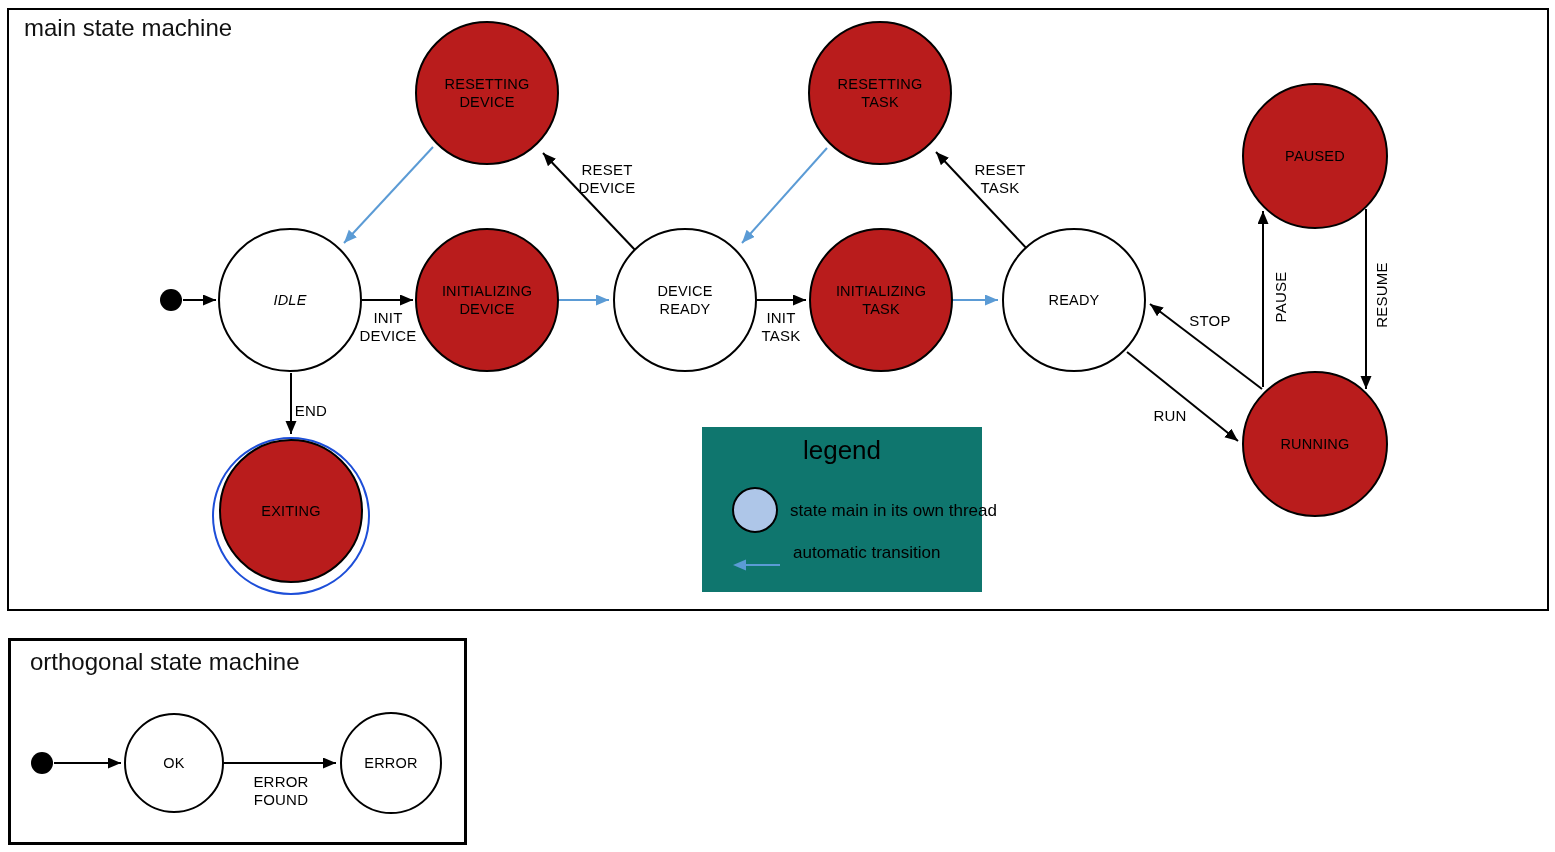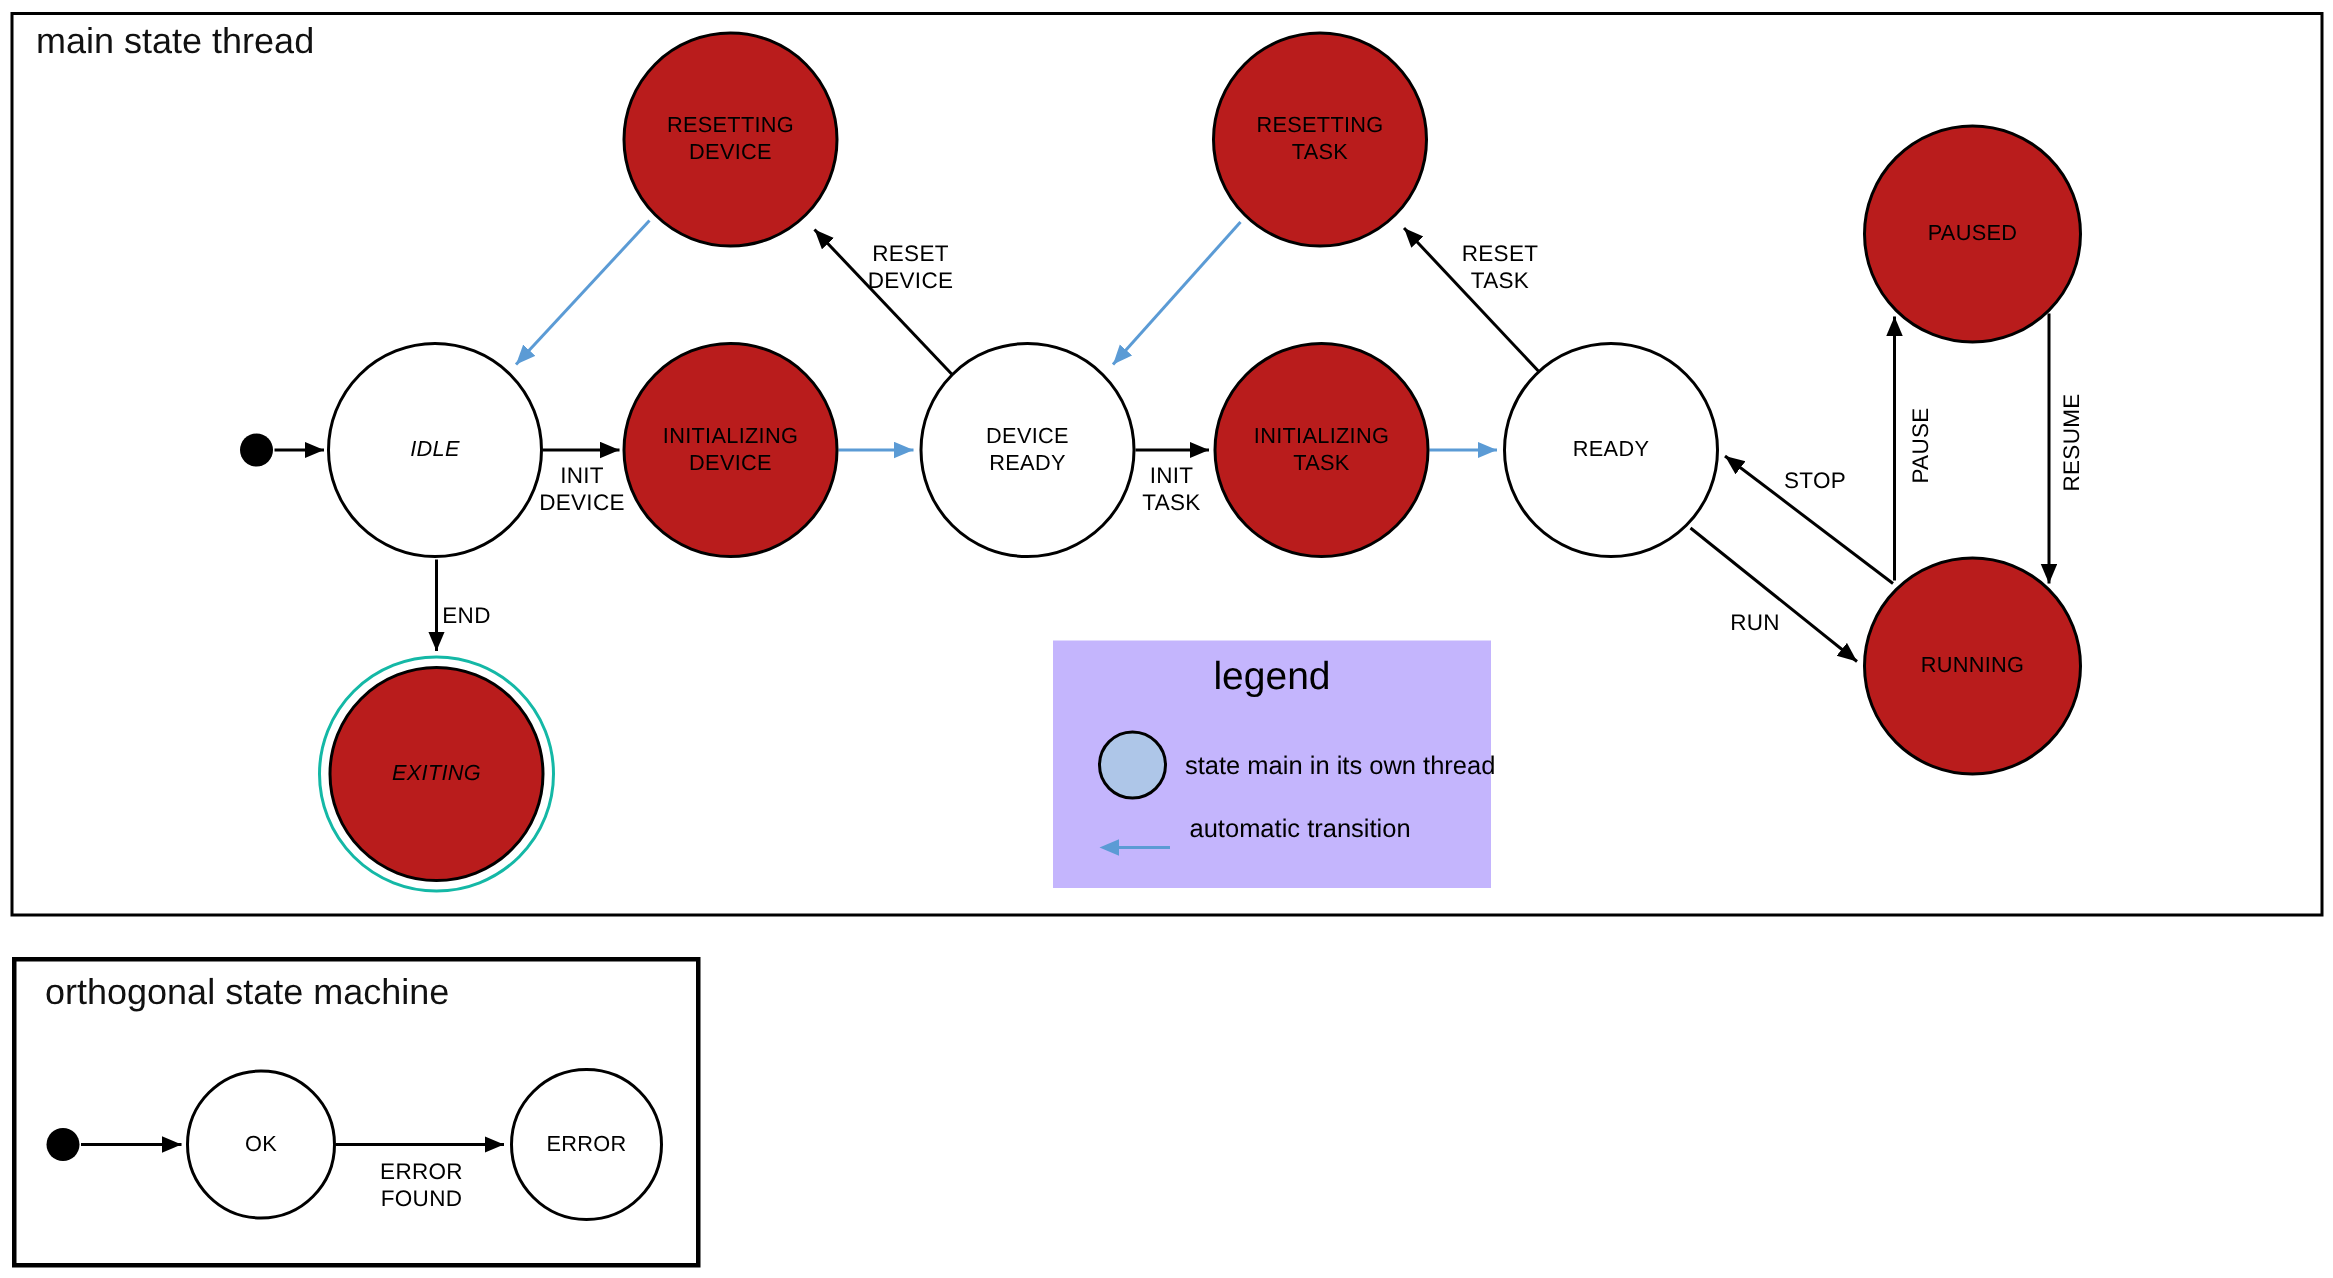--- a/index.html
+++ b/index.html
@@ -9,50 +9,50 @@
   }
   .frame{position:absolute;box-sizing:border-box;border:2px solid #000;background:transparent;}
   .frame-title{position:absolute;font-size:24px;color:#111;white-space:nowrap;}
   .state{
     position:absolute;box-sizing:border-box;border:2px solid #000;border-radius:50%;
     display:flex;align-items:center;justify-content:center;text-align:center;
     white-space:pre-line;background:#fff;font-size:14.5px;line-height:1.25;letter-spacing:0.2px;
   }
   .state.thread{background:#b91c1c;}
   .final-ring{
-    position:absolute;box-sizing:border-box;border:2px solid #14b8a6;border-radius:50%;
-    display:flex;align-items:center;justify-content:center;background:#fff;font-style:italic;
+    position:absolute;box-sizing:border-box;border:2px solid #1d4ed8;border-radius:50%;
+    display:flex;justify-content:center;background:#fff;
   }
   .final-ring .state{position:static;}
   .init-dot{position:absolute;width:22px;height:22px;border-radius:50%;background:#000;}
   .tlabel{
     position:absolute;transform:translate(-50%,-50%);font-size:15px;line-height:1.2;
     text-align:center;white-space:pre-line;letter-spacing:0.2px;
   }
   .tlabel.rot{transform:translate(-50%,-50%) rotate(-90deg);white-space:nowrap;}
   #arrow-layer{position:absolute;left:0;top:0;pointer-events:none;}
-  .legend-box{position:absolute;left:702px;top:427px;width:280px;height:165px;background:#c4b5fd;padding-left:12px;}
+  .legend-box{position:absolute;left:702px;top:427px;width:280px;height:165px;background:#0f766e;}
   .legend-title{position:absolute;left:0;right:0;top:8px;text-align:center;font-size:26px;}
   .legend-sample-circle{
     position:absolute;left:30px;top:60px;width:46px;height:46px;border:2px solid #000;
     border-radius:50%;background:#aec6e8;box-sizing:border-box;
   }
   .legend-text-1{position:absolute;left:88px;top:74px;font-size:17px;white-space:nowrap;}
   .legend-arrow{position:absolute;left:30px;top:132px;}
   .legend-text-2{position:absolute;left:91px;top:116px;font-size:17px;white-space:nowrap;}
 </style>
 </head>
 <body>
 
 <div id="canvas">
 
   <div class="frame" style="left:7px;top:8px;width:1542px;height:603px;"></div>
   <div class="frame" style="left:8px;top:638px;width:459px;height:207px;border-width:3px;"></div>
 
-  <div class="frame-title" style="left:24px;top:14px;">main state thread</div>
+  <div class="frame-title" style="left:24px;top:14px;">main state machine</div>
   <div class="frame-title" style="left:30px;top:648px;">orthogonal state machine</div>
 
   <svg id="arrow-layer" width="1555" height="852">
     <defs>
       <marker id="ah-black" markerUnits="userSpaceOnUse" markerWidth="14" markerHeight="12" refX="13" refY="5.5" orient="auto">
         <path d="M0,0 L13,5.5 L0,11 Z" fill="#000"></path>
       </marker>
       <marker id="ah-blue" markerUnits="userSpaceOnUse" markerWidth="14" markerHeight="12" refX="13" refY="5.5" orient="auto">
         <path d="M0,0 L13,5.5 L0,11 Z" fill="#5b9bd5"></path>
       </marker>

